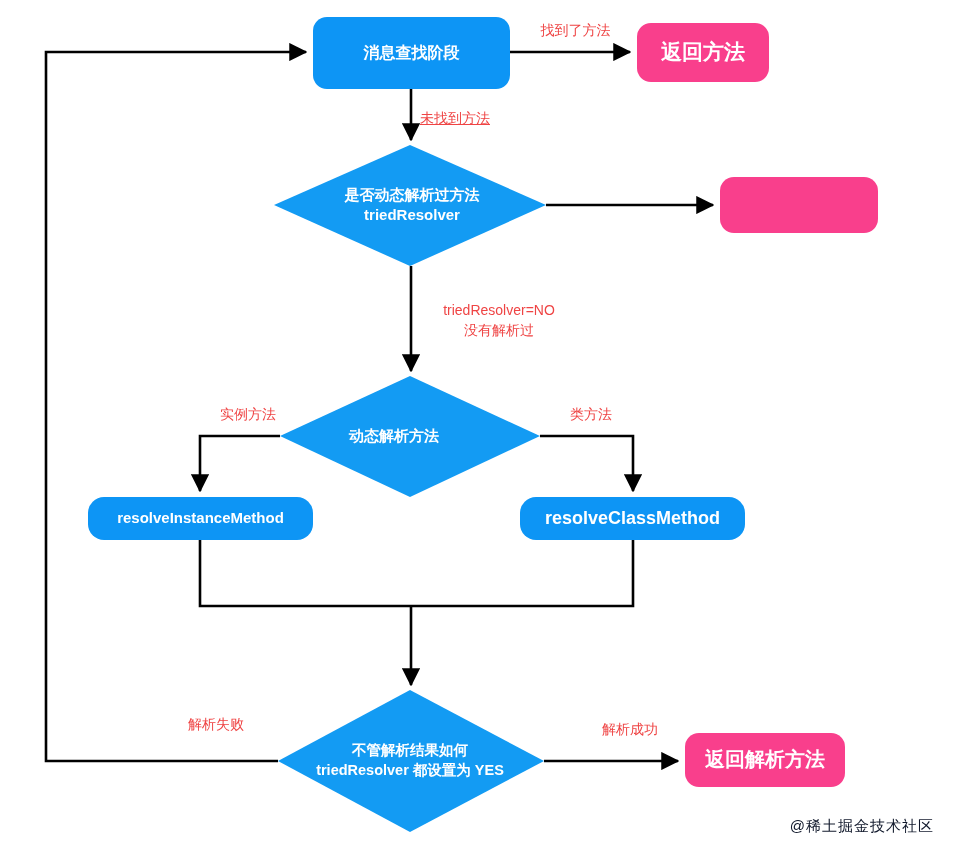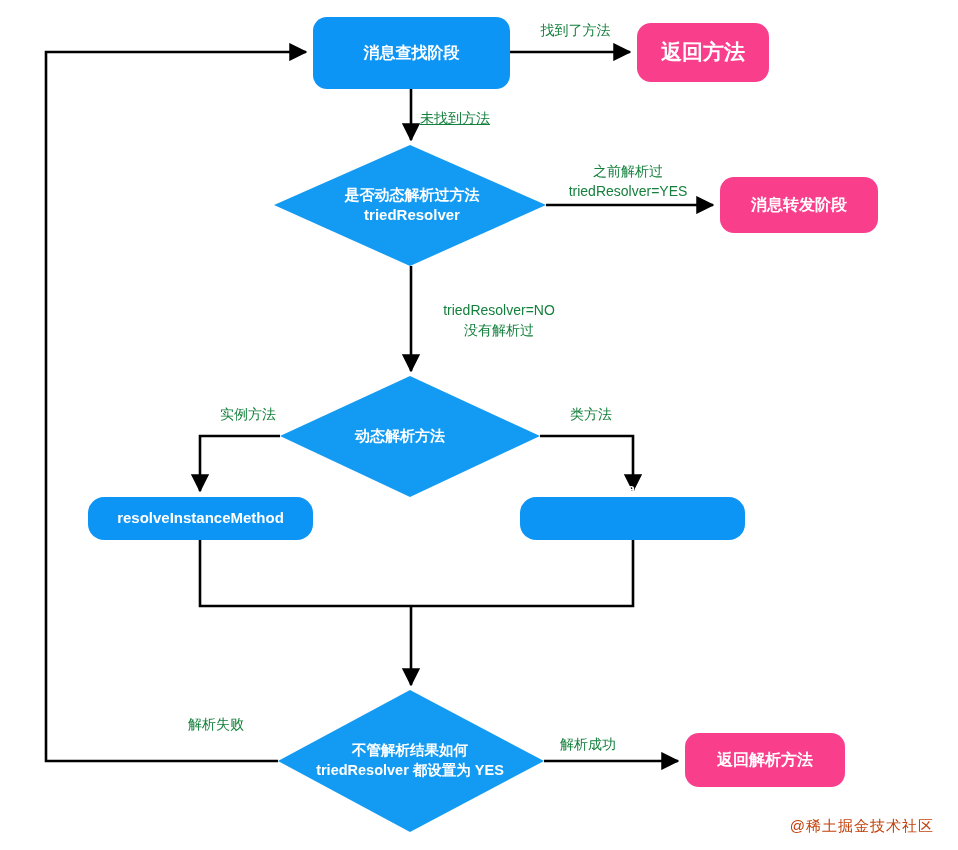--- a/index.html
+++ b/index.html
@@ -35,32 +35,32 @@
     font-weight: bold;
     line-height: 1.35;
     pointer-events: none;
     white-space: pre-line;
   }
   .node-label.mono-ish {
     font-weight: bold;
   }
   .edge-label {
     position: absolute;
-    color: #15803d;
+    color: #ef4444;
     font-size: 14px;
     line-height: 1.45;
     text-align: center;
     white-space: pre-line;
     font-weight: normal;
   }
   .watermark {
     position: absolute;
     right: 24px;
     bottom: 14px;
-    color: #c2410c;
+    color: #0f172a;
     font-size: 15px;
     letter-spacing: 1px;
     user-select: none;
   }
 </style>
 </head>
 <body>
 
 <div id="canvas">
 
@@ -110,46 +110,43 @@
     <path d="M 278 761 L 46 761 L 46 52 L 306 52" stroke="#000000" stroke-width="2.6" fill="none" marker-end="url(#arrow)"></path>
   </svg>
 
   <div class="node-label" style="left:313px; top:17px; width:197px; height:72px; font-size:16px;">消息查找阶段</div>
 
   <div class="node-label" style="left:637px; top:23px; width:132px; height:59px; font-size:21px;">返回方法</div>
 
   <div class="node-label" style="left:292px; top:175px; width:240px; height:60px; font-size:15px;">是否动态解析过方法
 triedResolver</div>
 
-  <div class="node-label" style="left:720px; top:177px; width:158px; height:56px; font-size:16px;">消息转发阶段</div>
 
-  <div class="node-label" style="left:300px; top:416px; width:200px; height:40px; font-size:15px;">动态解析方法</div>
+  <div class="node-label" style="left:294px; top:416px; width:200px; height:40px; font-size:15px;">动态解析方法</div>
 
   <div class="node-label mono-ish" style="left:88px; top:497px; width:225px; height:43px; font-size:15px;text-align:right;">resolveInstanceMethod</div>
 
-  <div class="node-label mono-ish" style="left:520px; top:467px; width:225px; height:43px; font-size:13px;">resolveClassMethod</div>
+  <div class="node-label mono-ish" style="left:520px; top:497px; width:225px; height:43px; font-size:18px;">resolveClassMethod</div>
 
   <div class="node-label" style="left:292px; top:731px; width:236px; height:60px; font-size:14.5px;">不管解析结果如何
 triedResolver 都设置为 YES</div>
 
-  <div class="node-label" style="left:685px; top:733px; width:160px; height:54px; font-size:16px;">返回解析方法</div>
+  <div class="node-label" style="left:685px; top:733px; width:160px; height:54px; font-size:20px;font-family:Liberation Mono, monospace;">返回解析方法</div>
 
   <div class="edge-label" style="left:508px; top:20px; width:135px;">找到了方法</div>
 
   <div class="edge-label" style="left:420px; top:108px; width:110px; text-align:left;text-decoration:underline;">未找到方法</div>
 
-  <div class="edge-label" style="left:540px; top:161px; width:176px;">之前解析过
-triedResolver=YES</div>
 
   <div class="edge-label" style="left:404px; top:300px; width:190px; text-align:center;">triedResolver=NO
 没有解析过</div>
 
   <div class="edge-label" style="left:198px; top:404px; width:100px; ">实例方法</div>
 
   <div class="edge-label" style="left:548px; top:404px; width:86px; text-align:center;">类方法</div>
 
   <div class="edge-label" style="left:168px; top:714px; width:96px; text-align:center;">解析失败</div>
 
-  <div class="edge-label" style="left:560px; top:734px; width:98px; text-align:left;">解析成功</div>
+  <div class="edge-label" style="left:560px; top:719px; width:98px; text-align:right;">解析成功</div>
 
   <div class="watermark">@稀土掘金技术社区</div>
 
 </div>
 
 </body></html>

